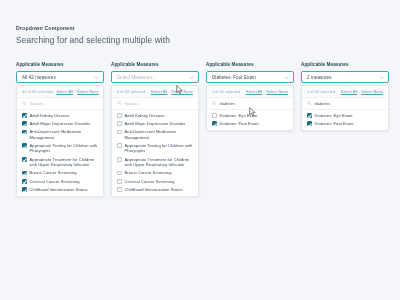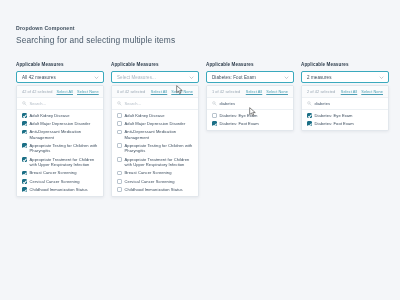--- a/index.html
+++ b/index.html
@@ -108,21 +108,21 @@
   .cursor { position: absolute; width: 8px; height: 10px; pointer-events: none; }
   .cursor svg { display: block; width: 8px; height: 10px; }
 </style>
 </head>
 <body>
 
 <div class="page">
 
   <div class="header">
     <div class="header-eyebrow">Dropdown Component</div>
-    <div class="header-title">Searching for and selecting multiple items</div>
+    <div class="header-title">Searching for and selecting multiple with</div>
   </div>
 
   <div class="panels" id="panels">
       <div class="panel">
         <div class="panel-label">Applicable Measures</div>
         <div class="select">
           <div class="select-value">All 42 measures</div>
           <span class="chev">
             <svg viewBox="0 0 10 10">
               <path d="M2 4 L5 7 L8 4" fill="none" stroke="#5b6b7a" stroke-width="1.2" stroke-linecap="round" stroke-linejoin="round"></path>

